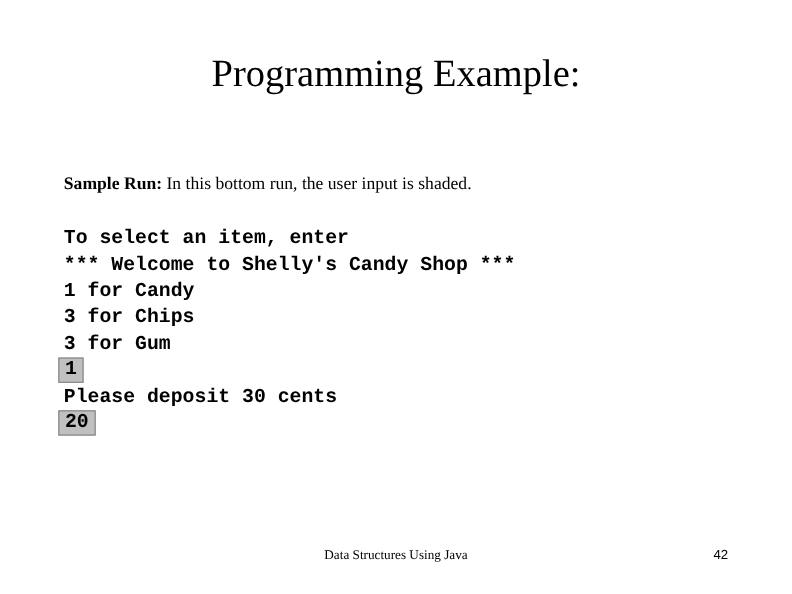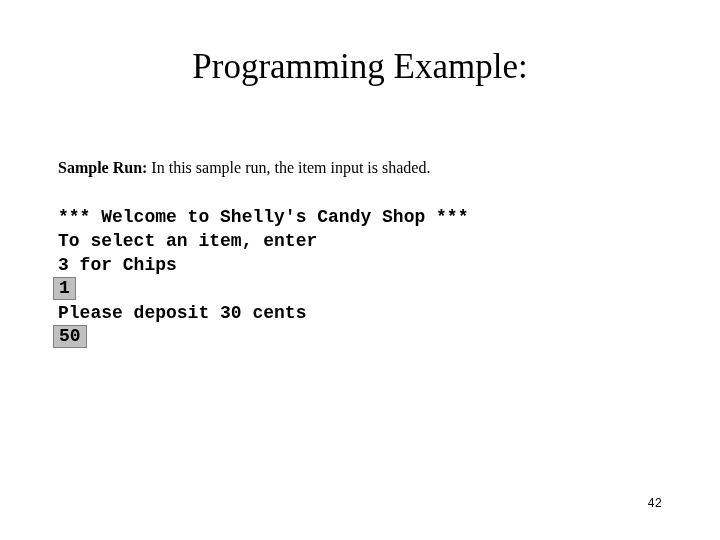--- a/index.html
+++ b/index.html
@@ -100,41 +100,44 @@
     text-align: center;
     font-family: "Liberation Serif", "DejaVu Serif", serif;
     font-size: 12px;
     line-height: 16px;
     color: #000000;
   }
   .footer-page {
     position: absolute;
     top: 496px;
     right: 58px;
-    font-family: Liberation Mono, monospace;
+    font-family: Liberation Sans, sans-serif;
     font-size: 12px;
     line-height: 16px;
     color: #000000;
   }
 </style>
 </head>
 <body>
 
 <div class="slide">
 
   <div class="title-block">
     <div class="title-line">Programming Example:</div>
   </div>
 
-  <div class="caption"><span class="lead">Sample Run:</span><span> In this sample run, the item input is shaded.</span></div>
+  <div class="caption"><span class="lead">Sample Run:</span><span> In this bottom run, the user input is shaded.</span></div>
 
   <div class="console">
+    <div class="code-line">To select an item, enter</div>
     <div class="code-line">*** Welcome to Shelly's Candy Shop ***</div>
-    <div class="code-line">To select an item, enter</div>
+    <div class="code-line">1 for Candy</div>
     <div class="code-line">3 for Chips</div>
+    <div class="code-line">3 for Gum</div>
     <div class="code-line input"><span class="input-box">1</span></div>
     <div class="code-line">Please deposit 30 cents</div>
-    <div class="code-line input"><span class="input-box">50</span></div>
+    <div class="code-line input"><span class="input-box">20</span></div>
   </div>
 
+  <div class="footer-title">Data Structures Using Java</div>
   <div class="footer-page">42</div>
 
 </div>
 
 </body></html>

